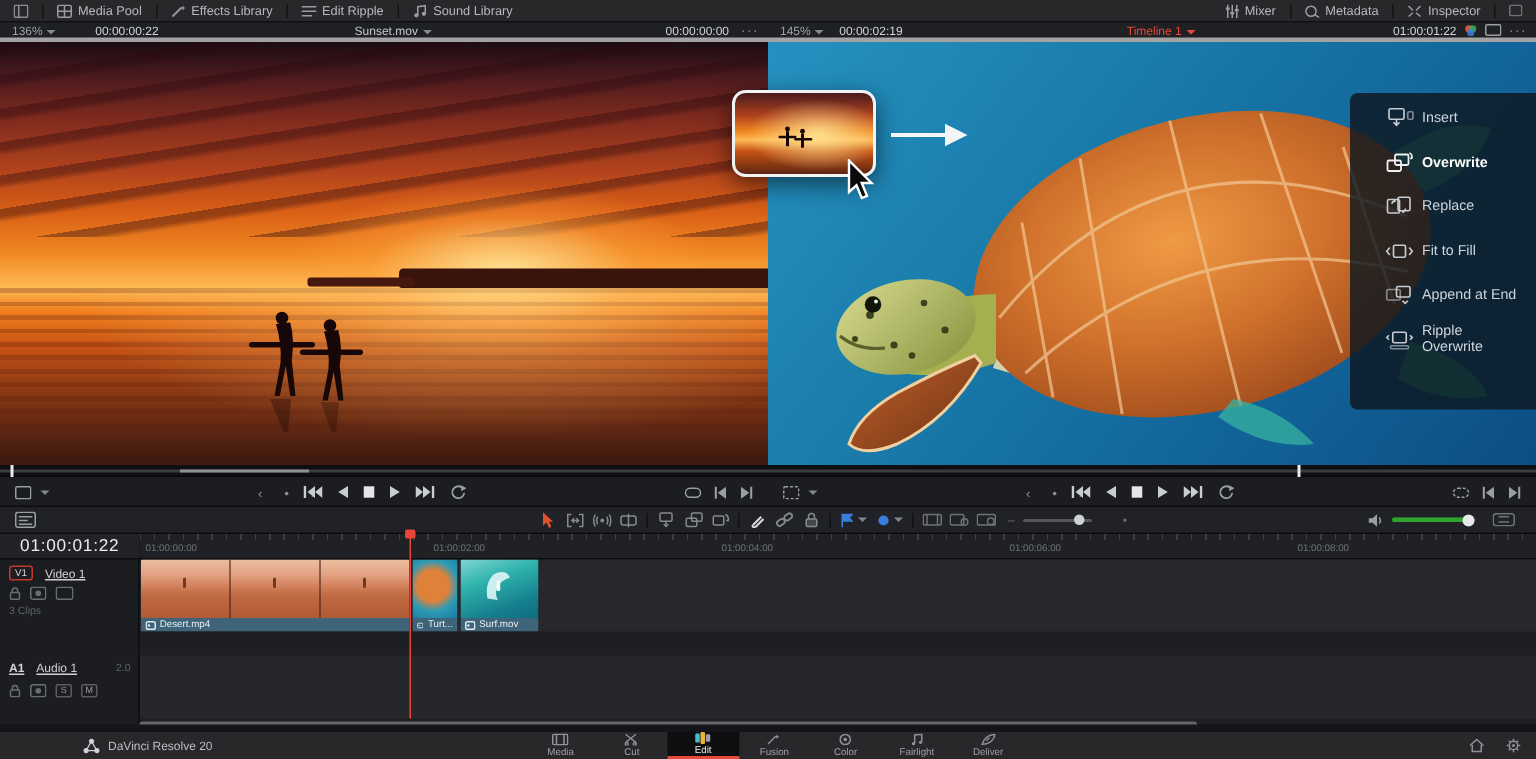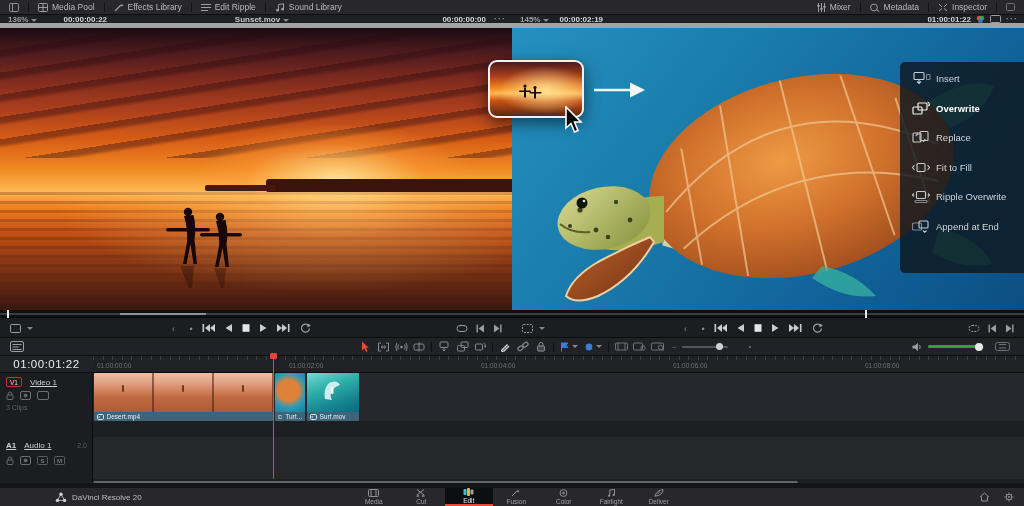--- a/index.html
+++ b/index.html
@@ -10,21 +10,21 @@
 
   
   .topbar{left:0;top:0;width:1024px;height:15px;background:#28282b;border-bottom:1px solid #0d0e0f;display:flex;align-items:center;}
   .tb-btn{display:flex;align-items:center;gap:4px;padding:0 9px;height:100%;color:#b7babd;font-size:8.5px;cursor:default;}
   .tb-sep{width:1px;height:9px;background:#121315;}
   .tb-title{position:absolute;left:0;right:0;text-align:center;color:#d7d9db;font-size:8.5px;pointer-events:none;}
   .tb-right{margin-left:auto;display:flex;align-items:center;height:100%;}
   .gicon{display:inline-block;}
 
   
-  .vhead{top:15px;width:512px;height:13px;background:#1f2023;border-bottom:5px solid #a3a3a3;font-size:8px;color:#9ba0a5;font-weight:bold;}
+  .vhead{top:15px;width:512px;height:13px;background:#1f2023;border-bottom:3px solid #a3a3a3;font-size:8px;color:#9ba0a5;}
   .vhead .tc{color:#d3d6d9;}
   .chv{width:0;height:0;border-left:3px solid transparent;border-right:3px solid transparent;border-top:3.5px solid #84878c;display:inline-block;margin-left:3px;}
   .chv.red{border-top-color:#e8493a;}
   .vhead .center{position:absolute;left:12px;right:0;text-align:center;color:#c6c9cd;}
   .dots{color:#8b8e93;font-size:9px;letter-spacing:1px;}
 
   
   .viewer{top:28px;width:512px;height:282px;background:#000;overflow:hidden;}
   
   .sv-sky{left:0;top:0;right:0;bottom:0;background:linear-gradient(180deg,#1a0c12 0%,#4a1a1e 8%,#7e2a1e 18%,#b0421c 30%,#d95f16 40%,#f08822 50%,#ffb954 58%,#ef7d1d 64%,#c65214 72%,#8e3a14 82%,#5d2612 92%,#371710 100%);}
@@ -32,21 +32,21 @@
   .sv-glow{left:38%;top:34%;width:55%;height:40%;background:radial-gradient(ellipse at 50% 50%,rgba(255,228,150,.95),rgba(255,160,60,.4) 45%,rgba(0,0,0,0) 72%);}
   .sv-land{left:52%;top:53.5%;right:0;height:4.5%;background:#3a130d;border-radius:3px 0 0 2px;}
   .sv-land2{left:40%;top:55.5%;width:14%;height:2.2%;background:#47180f;border-radius:2px;}
   .sv-reflect{left:0;top:58%;right:0;bottom:0;background:radial-gradient(ellipse at 63% 0%,rgba(255,206,120,.55),rgba(0,0,0,0) 60%),repeating-linear-gradient(180deg,rgba(90,30,14,.28) 0 3px,rgba(0,0,0,0) 3px 9px);}
   
   .tv-bg{left:0;top:0;right:0;bottom:0;background:linear-gradient(128deg,#2591c0 0%,#1a7cab 35%,#11639a 70%,#0c4e83 100%);}
 
   
   .drag-thumb{left:488px;top:60px;width:96px;height:58px;border:2.5px solid #f1f2f3;border-radius:9px;box-shadow:0 5px 16px rgba(0,0,0,.55);overflow:hidden;background:linear-gradient(180deg,#4a1a1e 0%,#b0421c 28%,#f08822 48%,#ffb954 58%,#c65214 72%,#5d2612 100%);}
   .menu{left:900px;top:62px;width:124px;height:211px;background:rgba(13,23,32,.82);border-radius:5px 0 0 5px;padding:2px 0;}
-  .menu-item{display:flex;align-items:center;height:29.5px;padding:0 6px;color:#cdd4da;font-size:9.5px;}
+  .menu-item{display:flex;align-items:center;height:29.5px;padding:0 6px;color:#cdd4da;font-size:9.5px;margin-left:12px;}
   .menu-item .mi-icon{width:30px;display:flex;justify-content:center;}
   .menu-item.active{color:#ffffff;font-weight:bold;}
 
   
   .scrub{top:310px;width:512px;height:8px;background:#0e0f11;border-bottom:1px solid #08090a;}
   .scrub .track{position:absolute;left:0;right:0;top:3px;height:1.5px;background:#3a3c40;}
   .scrub .range{position:absolute;top:3px;height:1.5px;background:#8d9095;}
   .scrub .ph{position:absolute;top:0;width:2px;height:8px;background:#e9eaec;}
   .trans{top:318px;width:512px;height:20px;background:#1c1d20;border-bottom:1px solid #0b0c0d;font-size:8px;color:#9ea1a6;}
   .tr-center{position:absolute;left:0;right:0;display:flex;justify-content:center;gap:9px;align-items:center;height:20px;}
@@ -185,20 +185,21 @@
   <div class="vhead abs row" style="left:0;">
     <span style="margin-left:8px"><span>136%</span><span class="chv"></span></span>
     <span class="tc" style="margin-left:26px">00:00:00:22</span>
     <span class="center"><span>Sunset.mov</span><span class="chv"></span></span>
     <span class="tc" style="margin-left:auto">00:00:00:00</span>
     <span class="dots" style="margin:0 6px 0 8px">···</span>
   </div>
   <div class="vhead abs row" style="left:512px;">
     <span style="margin-left:8px"><span>145%</span><span class="chv"></span></span>
     <span class="tc" style="margin-left:10px">00:00:02:19</span>
+    <span class="center" style="color:#e8493a"><span>Timeline 1</span><span class="chv red"></span></span>
     <span class="tc" style="margin-left:auto">01:00:01:22</span>
     <svg style="margin-left:5px" width="9" height="9" viewBox="0 0 9 9">
         <circle cx="3.2" cy="3.2" r="2.4" fill="#d8543f"></circle>
         <circle cx="5.8" cy="3.2" r="2.4" fill="#3fae62" opacity=".85"></circle>
         <circle cx="4.5" cy="5.8" r="2.4" fill="#3a7edb" opacity=".85"></circle>
       </svg>
     <svg style="margin-left:5px" width="11" height="8" viewBox="0 0 11 8">
         <rect x="0.5" y="0.5" width="10" height="7" rx="1" fill="none" stroke="#9a9da2"></rect>
       </svg>
     <span class="dots" style="margin:0 6px 0 5px">···</span>
@@ -338,36 +339,36 @@
             <rect x="6" y="3.5" width="8" height="8" rx="1"></rect>
             <path d="M3.5,5 L1.5,7.5 L3.5,10"></path>
             <path d="M16.5,5 L18.5,7.5 L16.5,10"></path>
           </svg>
         </span>
       <span>Fit to Fill</span>
     </div>
     <div class="menu-item">
       <span class="mi-icon">
           <svg width="20" height="15" viewBox="0 0 20 15" fill="none" stroke="#c6ccd2" stroke-width="1.1">
+            <rect x="1.5" y="4" width="9" height="7" rx="1" opacity=".6"></rect>
+            <rect x="8" y="2" width="9" height="7" rx="1"></rect>
+            <path d="M12,11.5 l1.8,1.8 1.8,-1.8"></path>
+          </svg>
+        </span>
+      <span>Append at End</span>
+    </div>
+    <div class="menu-item">
+      <span class="mi-icon">
+          <svg width="20" height="15" viewBox="0 0 20 15" fill="none" stroke="#c6ccd2" stroke-width="1.1">
             <rect x="5.5" y="2.5" width="9" height="7" rx="1"></rect>
             <path d="M3,4.5 L1.5,6 L3,7.5 M17,4.5 L18.5,6 L17,7.5"></path>
             <rect x="4" y="11.5" width="12" height="2" rx="0.8" opacity=".6"></rect>
           </svg>
         </span>
       <span>Ripple Overwrite</span>
-    </div>
-    <div class="menu-item">
-      <span class="mi-icon">
-          <svg width="20" height="15" viewBox="0 0 20 15" fill="none" stroke="#c6ccd2" stroke-width="1.1">
-            <rect x="1.5" y="4" width="9" height="7" rx="1" opacity=".6"></rect>
-            <rect x="8" y="2" width="9" height="7" rx="1"></rect>
-            <path d="M12,11.5 l1.8,1.8 1.8,-1.8"></path>
-          </svg>
-        </span>
-      <span>Append at End</span>
     </div>
   </div>
 
   <div class="scrub abs" style="left:0;">
     <div class="track"></div>
     <div class="range" style="left:120px;width:86px"></div>
     <div class="ph" style="left:7px"></div>
   </div>
   <div class="scrub abs" style="left:512px;">
     <div class="track"></div>

